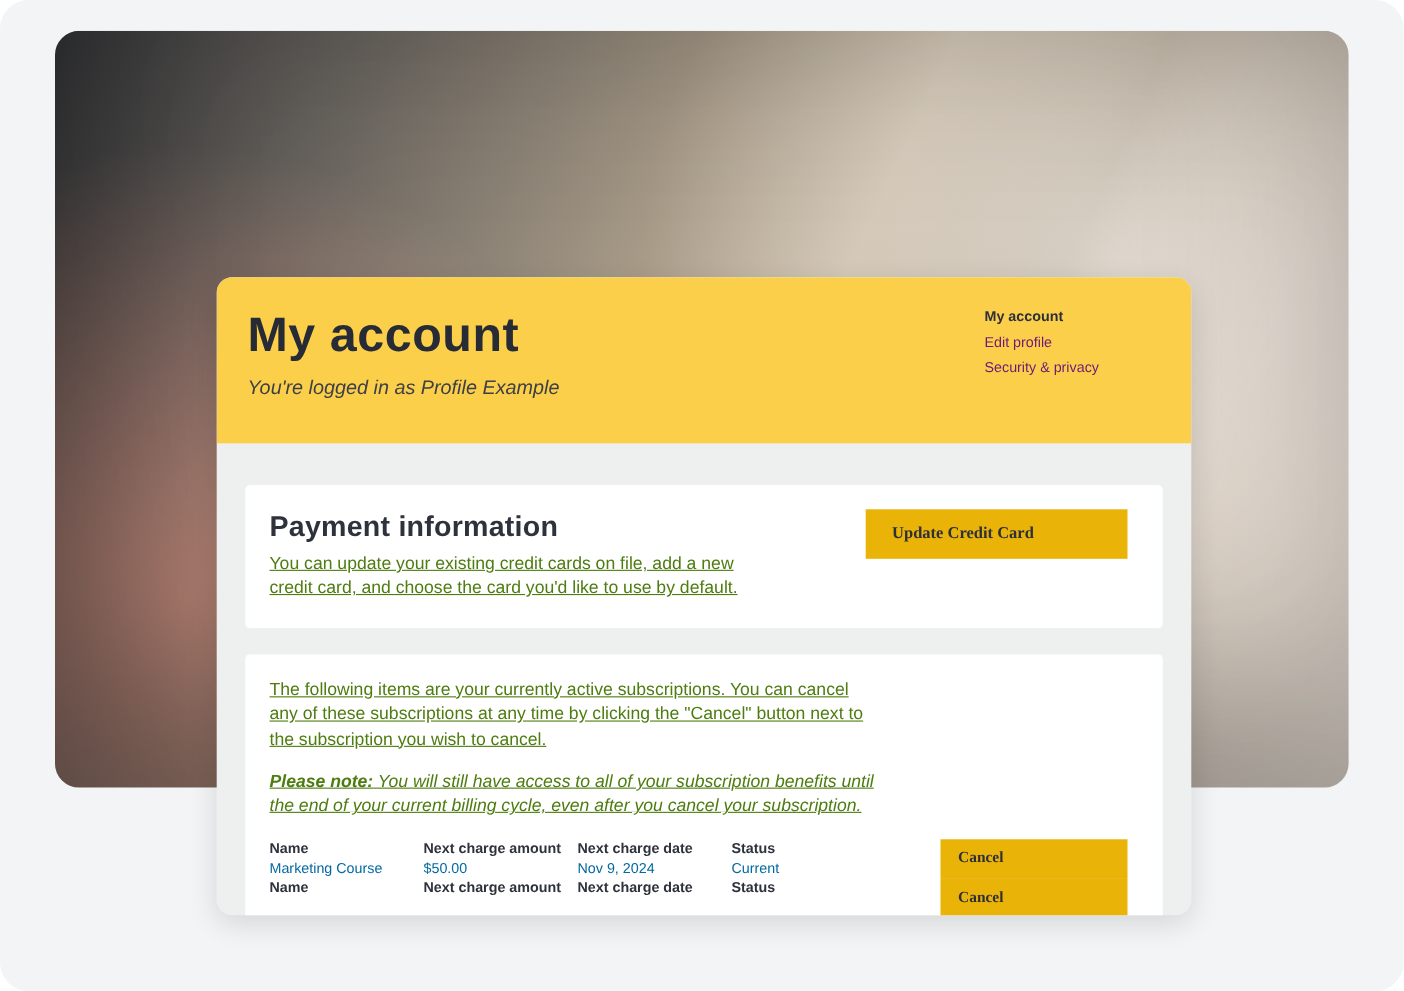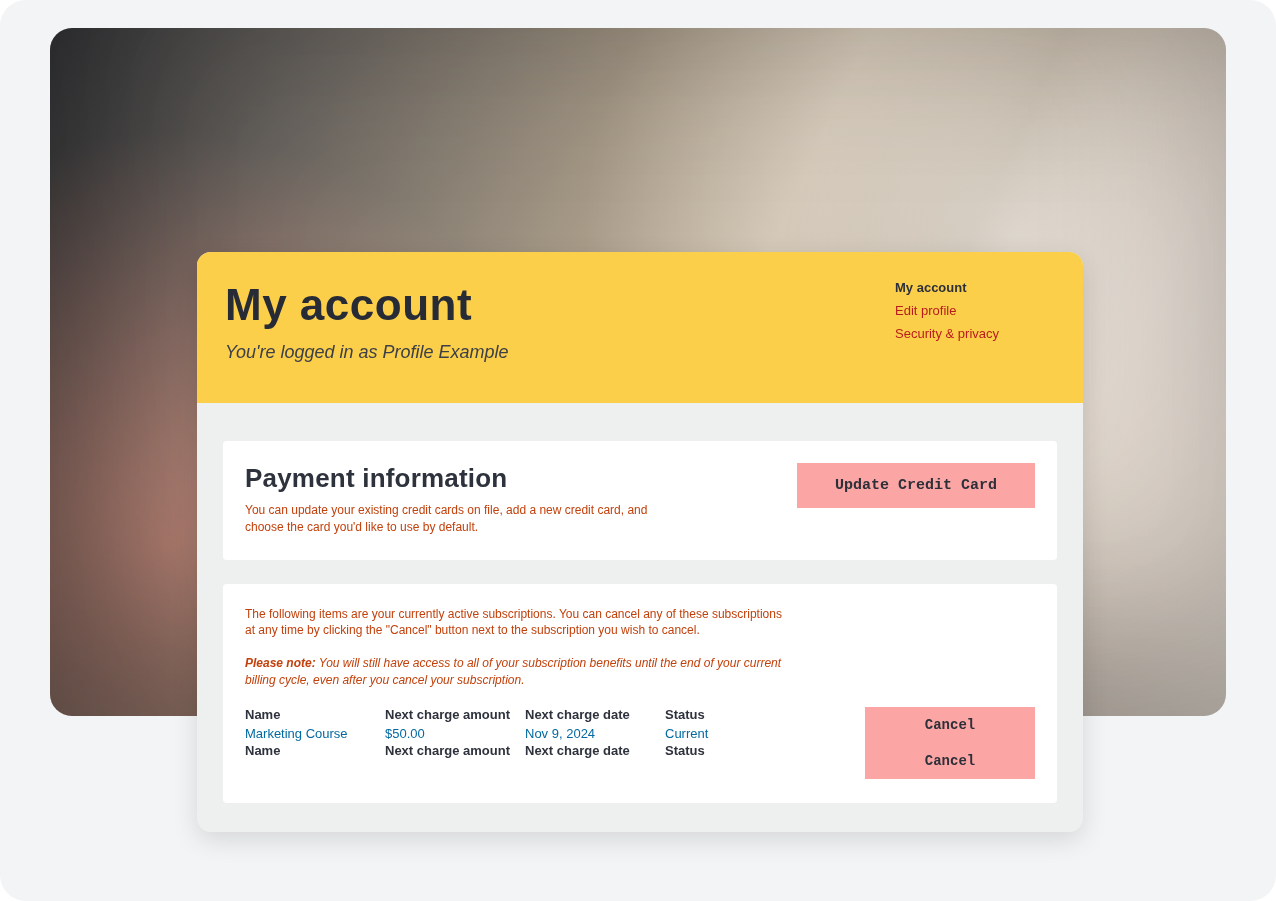--- a/index.html
+++ b/index.html
@@ -28,36 +28,36 @@
     display:flex; justify-content:space-between; align-items:flex-start;
   }
   .title-wrap { max-width: 520px; }
   .title {
     font-weight: 900; font-size: 44px; color:#272b35; letter-spacing:.5px;
     font-family: Arial Black, Arial, sans-serif;
     margin-bottom: 12px;
   }
   .subtitle { font-style: italic; font-size: 18px; color:#3c3f46; }
   .nav { display:flex; flex-direction:column; gap:8px; font-size:13px; color:#41454d; min-width:160px; }
-  .nav a { color:#b91c1c; text-decoration:none; cursor:pointer; }
+  .nav a { color:#701a75; text-decoration:none; cursor:pointer; }
   .nav a.active { font-weight:700; color:#2d3038; }
 
   .content { padding: 38px 26px 20px 26px; display:flex; flex-direction:column; gap:24px; }
-  .card { background:#fff; border-radius:4px; padding:22px 22px 24px 22px; }
+  .card { background:#fff; border-radius:4px; padding:22px 32px 24px 22px; }
   .card-header { display:flex; justify-content:space-between; align-items:flex-start; gap:20px; }
   .card h2 {
     font-family: Arial Black, Arial, sans-serif; font-weight:900; color:#2e323c;
     font-size:26px; margin-bottom:8px; letter-spacing:.2px;
   }
-  .card p { font-size:12px; color:#c2410c; line-height:1.4; }
+  .card p { font-size:16px; color:#4d7c0f; line-height:1.4;text-decoration:underline; }
   .desc { max-width: 430px; }
   .btn {
-    background:#fca5a5; border:none; padding:14px 24px; min-width:238px;
+    background:#eab308; border:none; padding:14px 24px; min-width:238px;
     font-weight:800; font-size:15px; color:#2d3038; cursor:pointer;
-    font-family: Liberation Mono, monospace; text-align:center;
+    font-family: Liberation Serif, serif; text-align:left;
   }
   .btn.small { min-width:170px; padding:10px 16px; font-size:14px; }
 
   .sub-desc { max-width: 540px; margin-bottom:6px; }
   .note { font-style: italic; font-size:13px; color:#3e424b; line-height:1.5; margin-top:16px; max-width:560px; }
   .note b { font-style: italic; font-weight:700; }
 
   .rows { margin-top:18px; display:flex; flex-direction:column; }
   .row { display:grid; grid-template-columns: 140px 140px 140px 140px 1fr; align-items:start; gap:0; }
   .cell .lbl { font-weight:700; font-size:13px; color:#2e323c; margin-bottom:4px; }

